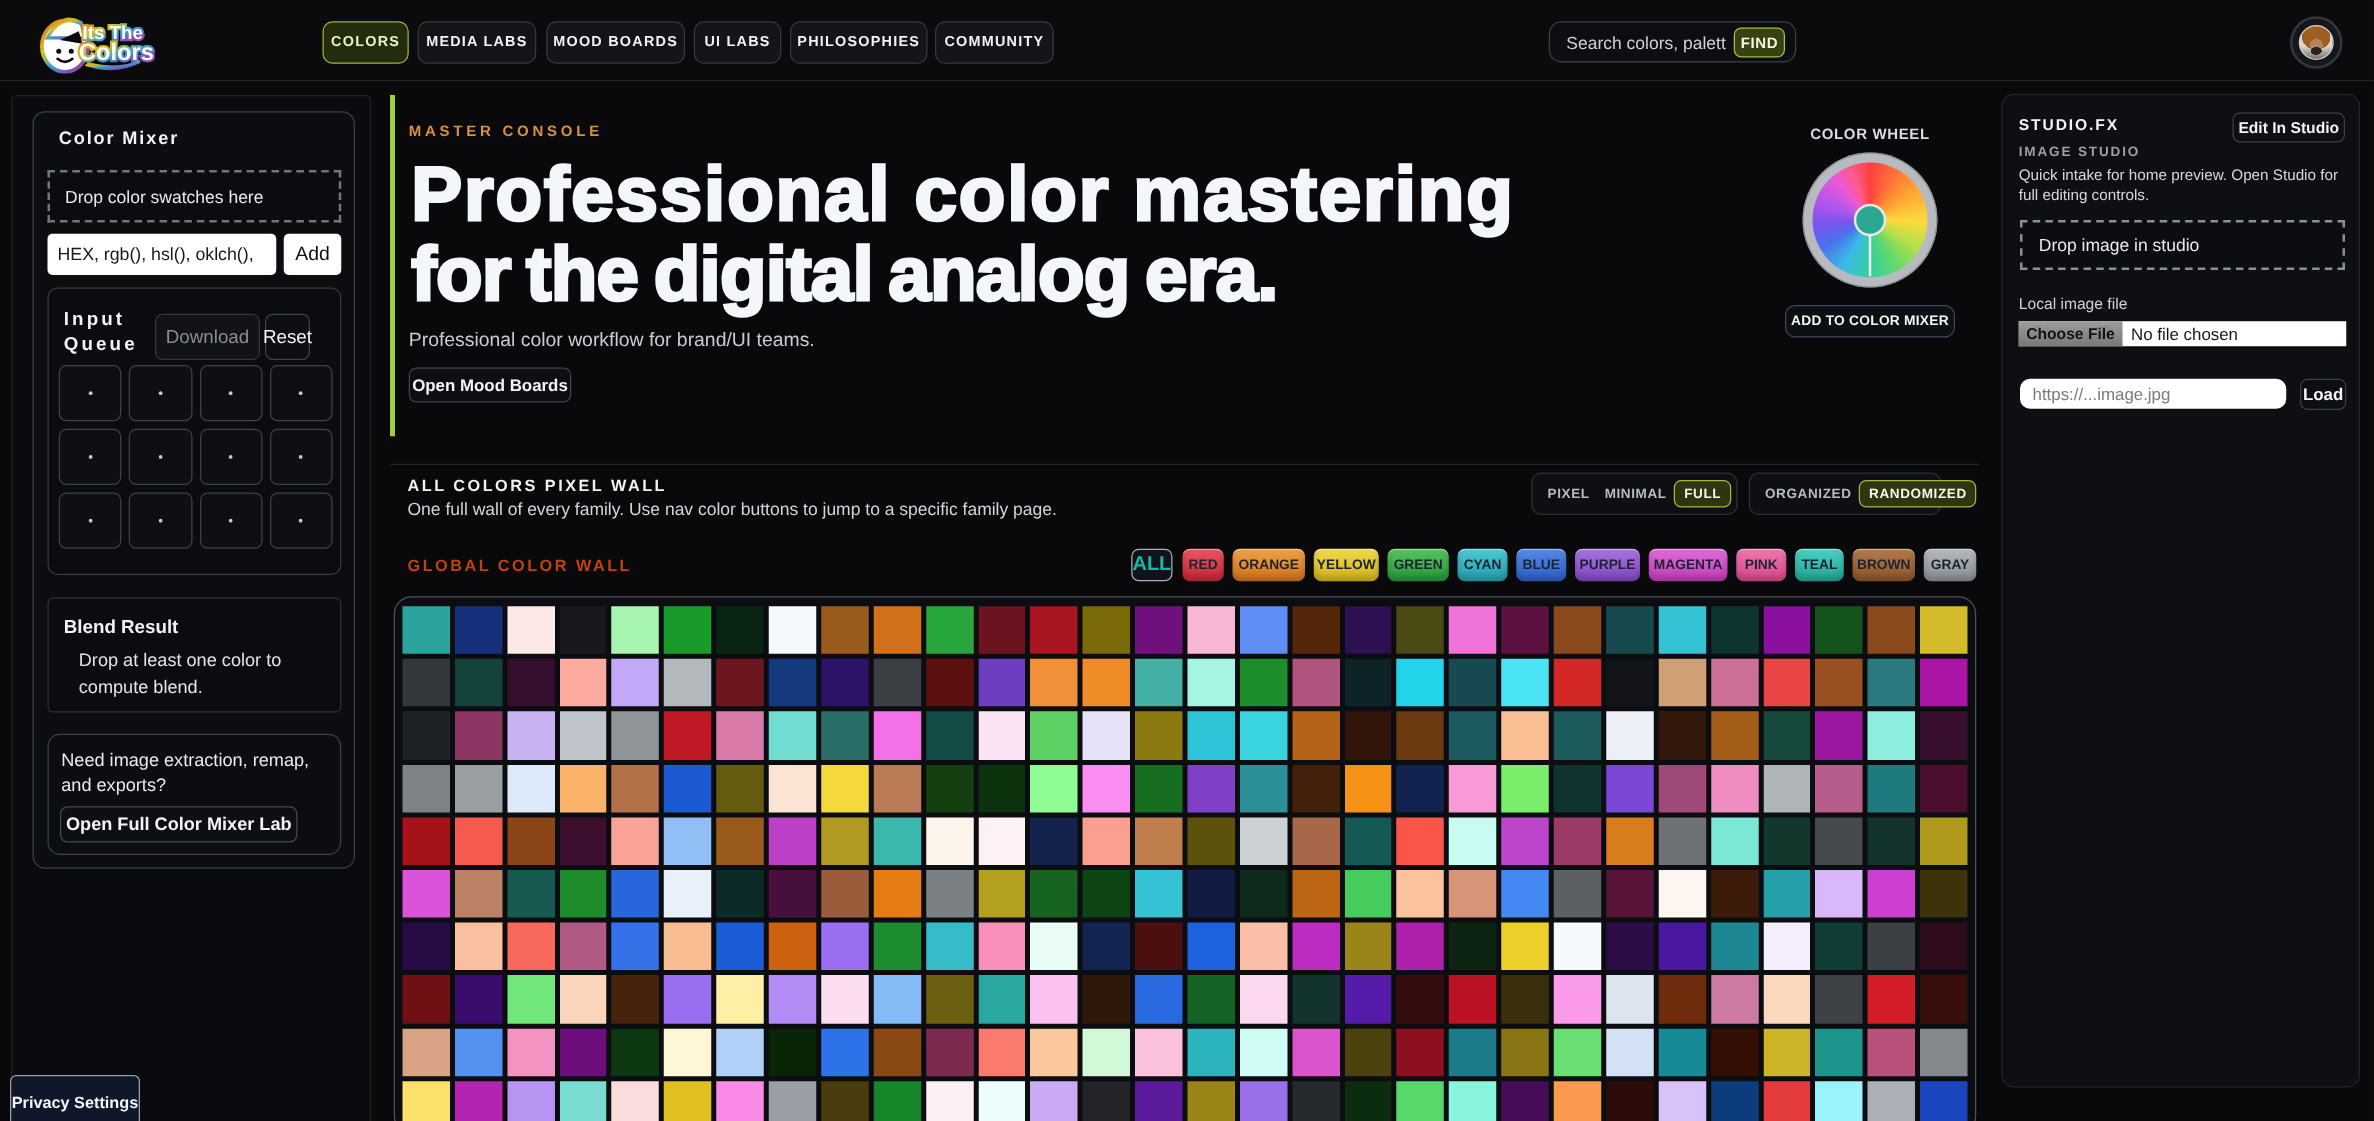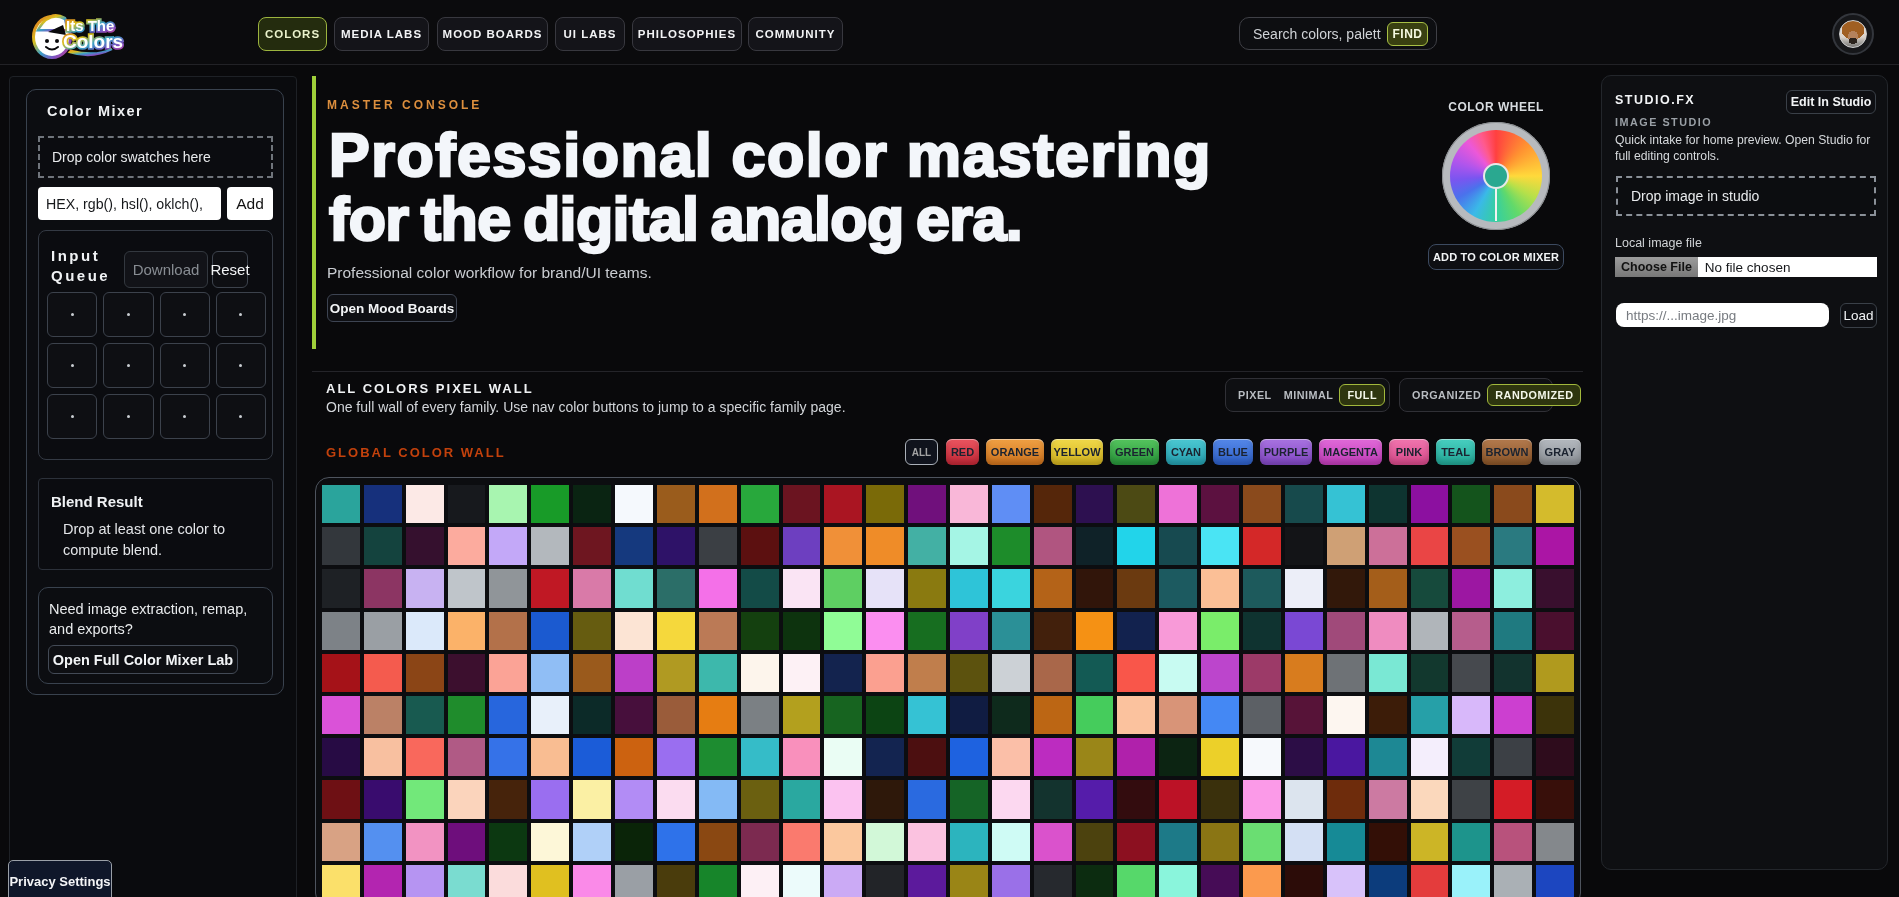--- a/index.html
+++ b/index.html
@@ -70,39 +70,39 @@
 .wallsec .desc{position:absolute;left:14px;top:27px;font-size:14px;color:#d2d5d9}
 .pillgroup{position:absolute;top:6px;height:34px;background:#0e0f12;border:1px solid #303036;border-radius:8px;display:flex;align-items:center;justify-content:space-between;padding:0 6px}
 .pg1{left:913px;width:165px}
 .pg2{left:1087px;width:154px}
 .pill{font-size:10.8px;font-weight:bold;letter-spacing:.5px;color:#b9bdc2;padding:0 6px;white-space:nowrap}
 .pill.on{background:#2e350f;border:1.5px solid #a2b83c;border-radius:6px;color:#f4f7ea;padding:4px 7px}
 .famrow{position:absolute;top:67px;left:0;width:1269px;height:28px}
 .gw{position:absolute;left:14px;top:6px;font-size:13px;font-weight:bold;letter-spacing:2px;color:#c2410c}
 .chip{position:absolute;top:0;height:26px;white-space:nowrap;border-radius:6px;display:flex;align-items:center;justify-content:center;
  font-size:11px;font-weight:bold;color:#1b2330;box-shadow:inset 0 1px 0 rgba(255,255,255,.45),inset 0 -4px 6px rgba(0,0,0,.18)}
-.chip.all{background:#10131c;color:#a3a3a3;border:1px solid #aab0b8;box-shadow:none;font-size:10px}
+.chip.all{background:#10131c;color:#14b8a6;border:1px solid #aab0b8;box-shadow:none;font-size:16px}
 .wall{position:absolute;left:3px;top:105px;width:1266px;height:430px;background:#0c0d10;border:1.5px solid #4e545e;border-radius:14px;padding:7px 6px}
 .grid{display:grid;grid-template-columns:repeat(30,1fr);gap:4px}
 .grid i{display:block;height:38.2px}
 
 .right{position:absolute;left:1601px;top:75px;width:287px;height:795px;background:#0e0f12;border:1px solid #23262b;border-radius:10px}
 .right .hdr{position:absolute;left:13px;top:17px;font-size:12.5px;font-weight:bold;letter-spacing:1.5px;color:#f2f4f6}
 .editbtn{position:absolute;left:184px;top:14px;width:90px;height:24px;font-size:12.5px;border-color:#3a4048}
 .imgstudio{position:absolute;left:13px;top:40px;font-size:10.8px;font-weight:bold;letter-spacing:1.5px;color:#9aa0a6}
 .right .blurb{position:absolute;left:13px;top:56px;width:280px;font-size:12.2px;line-height:16px;color:#d6d9dc}
 .dropimg{position:absolute;left:14px;top:100px;width:260px;height:40px;border:2px dashed #8a9098;background:#0c0d10;display:flex;align-items:center}
 .dropimg span{margin-left:13px;font-size:14px;color:#e8eaec}
 .lif{position:absolute;left:13px;top:160px;font-size:12.5px;color:#d0d3d6}
 .fileinput{position:absolute;left:13px;top:181px;width:262px;height:20px;background:#fff;display:flex;align-items:center}
 .choose{height:20px;background:linear-gradient(180deg,#9c9c9c,#787878);color:#111;font-size:12.5px;font-weight:bold;display:flex;align-items:center;padding:0 6px}
 .nofile{margin-left:7px;font-size:13.5px;color:#15171a}
 .urlinput{position:absolute;left:14px;top:227px;width:213px;height:24px;background:#fff;border-radius:8px;display:flex;align-items:center}
 .urlinput span{margin-left:10px;font-size:13.5px;color:#777b80}
-.loadbtn{position:absolute;left:238px;top:227px;width:37px;height:25px;font-size:13.5px;font-weight:normal;border-color:#3a4048}
+.loadbtn{position:absolute;left:238px;top:227px;width:37px;height:25px;font-size:13.5px;font-weight:bold;border-color:#3a4048}
 </style></head><body>
 <div class="nav">
  <svg width="100" height="52" viewBox="0 0 100 52" style="position:absolute;left:30px;top:7px">
   <defs>
         <linearGradient id="rb" x1="0" y1="0" x2="1" y2="1">
    <stop offset="0" stop-color="#e07820"></stop>
           <stop offset=".3" stop-color="#d8c020"></stop>
    <stop offset=".55" stop-color="#3aa0c8"></stop>
           <stop offset=".8" stop-color="#8050c0"></stop>
           <stop offset="1" stop-color="#c04090"></stop>

